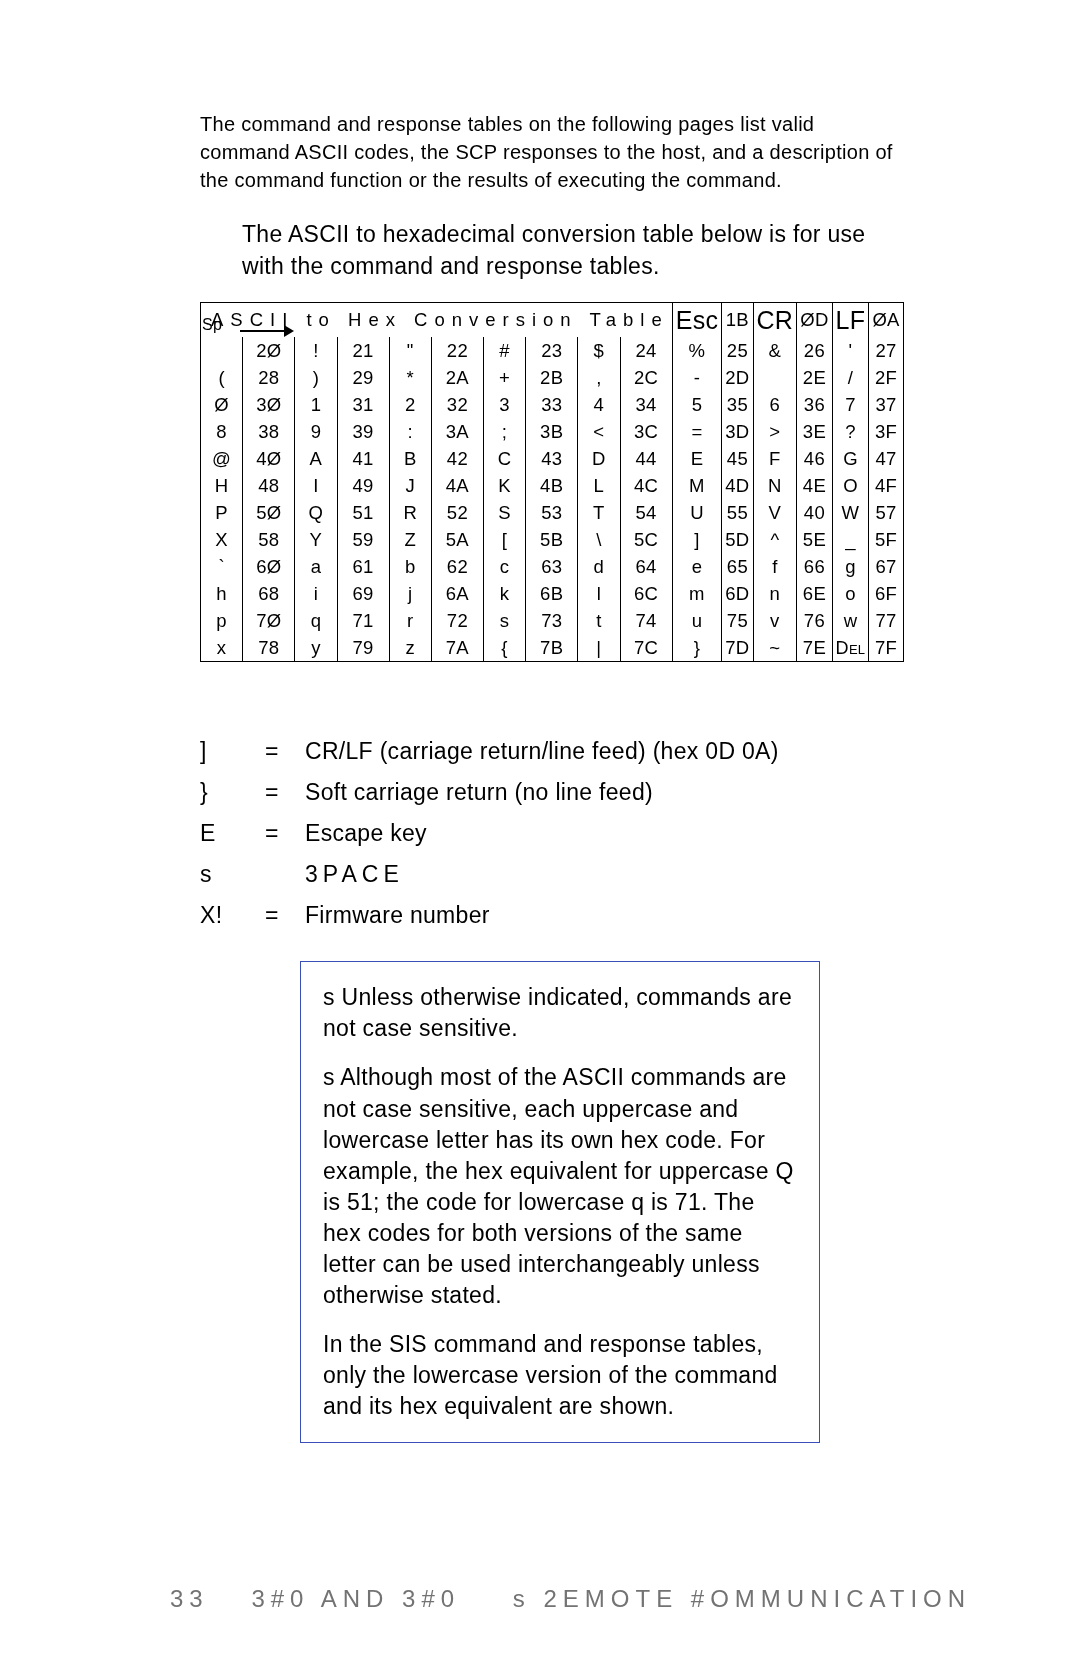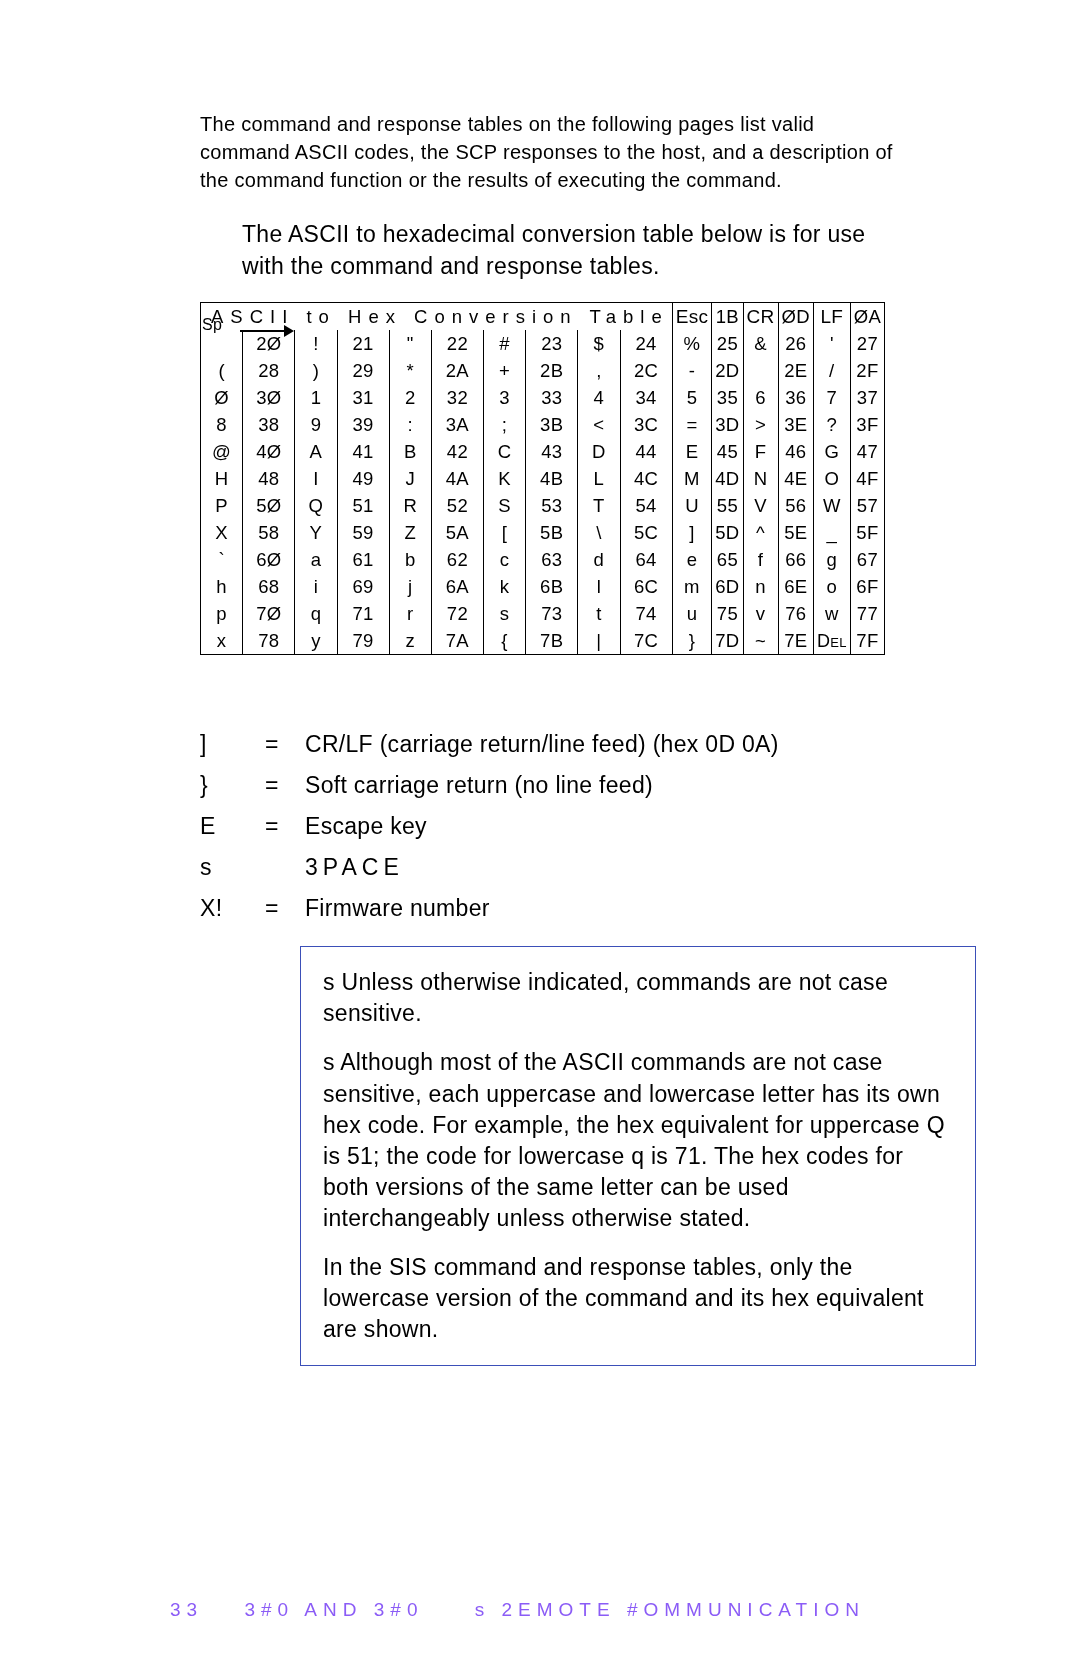--- a/index.html
+++ b/index.html
@@ -28,48 +28,48 @@
     border-left: 1.5px solid #000;
     border-right: 1.5px solid #000;
     padding: 2.5px 3px;
     text-align: center;
     height: 25px;
     white-space: nowrap;
   }
   .ascii-table td.ch { width: 5.6%; text-align: center; }
   .ascii-table td.hx { width: 6.9%; font-family: Arial, sans-serif; }
   .ascii-table td.title { text-align: center; letter-spacing: 7px; padding-left: 10px; }
-  .heading-cell { font-size: 19px; }
+  .heading-cell { font-size: 25px; }
   .small-caps { font-variant: small-caps; font-size: 18px; }
   .defs {
     margin-top: 76px;
     font-size: 23px;
     display: grid;
     grid-template-columns: 65px 40px auto;
     row-gap: 14px;
     align-items: baseline;
   }
   .defs .sym { text-align: left; }
   .note-box {
     border: 1.5px solid #3b4fb8;
     padding: 20px 22px;
-    margin-top: 24px;
+    margin-top: 32px;
     margin-left: 100px;
-    width: 676px;
+    width: 520px;
     font-size: 23px;
     line-height: 1.35;
   }
   .note-box p { margin-bottom: 18px; }
   .note-box p:last-child { margin-bottom: 0; }
   .footer {
     position: absolute;
     left: 170px;
-    bottom: 48px;
-    font-size: 19px;
-    color: #8b5cf6;
+    bottom: 56px;
+    font-size: 24px;
+    color: #737373;
     letter-spacing: 6px;
   }
   .footer .pg { display: inline-block; margin-right: 30px; }
   .footer .sec1 { display: inline-block; margin-right: 40px; }
 </style>
 </head>
 <body>
 
 <p class="intro1">The command and response tables on the following pages list valid command ASCII codes, the SCP responses to the host, and a description of the command function or the results of executing the command.</p>
 <p class="intro2">The ASCII to hexadecimal conversion table below is for use with the command and response tables.</p>
@@ -210,21 +210,21 @@
         <td class="hx">51</td>
         <td class="ch">R</td>
         <td class="hx">52</td>
         <td class="ch">S</td>
         <td class="hx">53</td>
         <td class="ch">T</td>
         <td class="hx">54</td>
         <td class="ch">U</td>
         <td class="hx">55</td>
         <td class="ch">V</td>
-        <td class="hx">56</td>
+        <td class="hx">40</td>
         <td class="ch">W</td>
         <td class="hx">57</td>
       </tr>
       <tr>
         <td class="ch">X</td>
         <td class="hx">58</td>
         <td class="ch">Y</td>
         <td class="hx">59</td>
         <td class="ch">Z</td>
         <td class="hx">5A</td>

